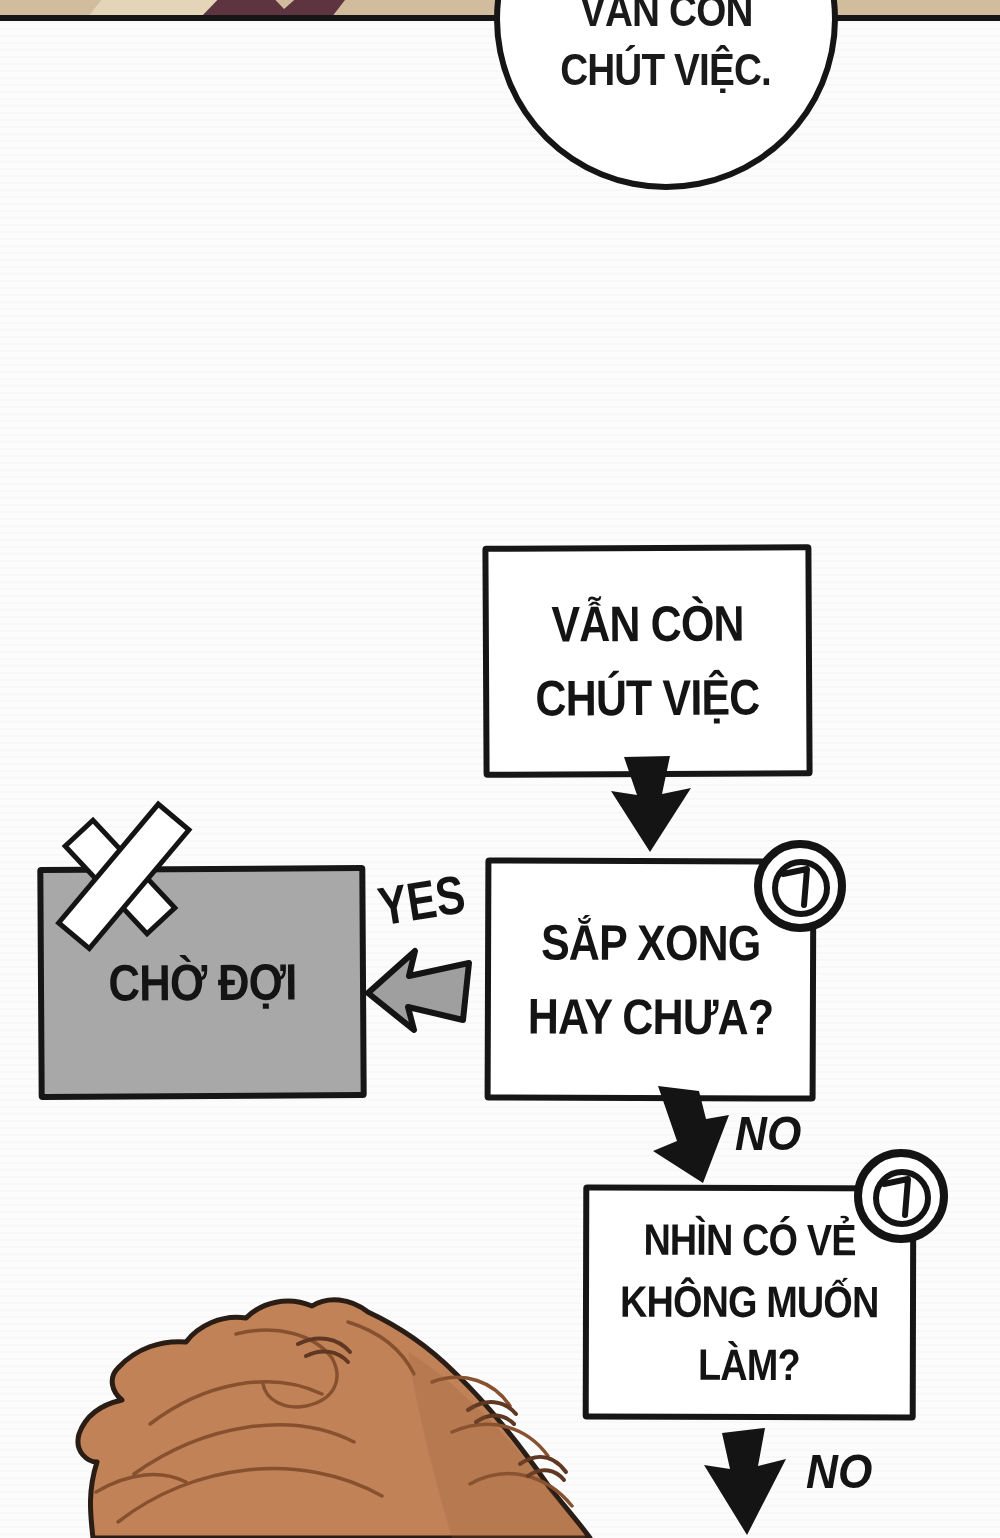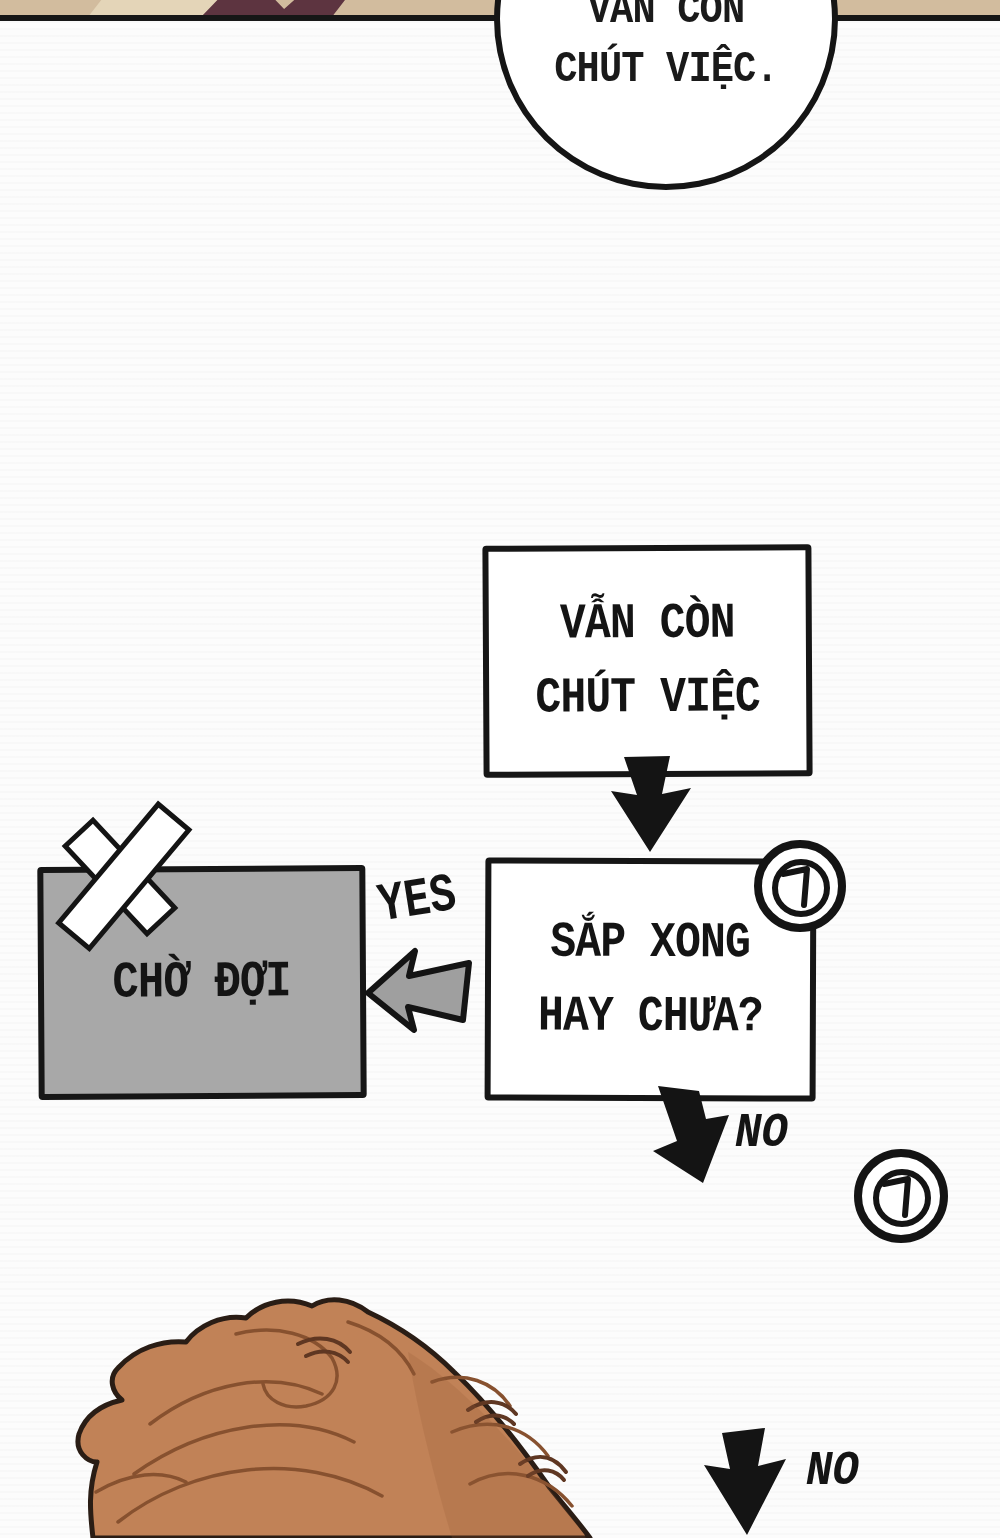--- a/index.html
+++ b/index.html
@@ -1,20 +1,20 @@
 <!DOCTYPE html>
 <html><head>
 <meta charset="utf-8">
 <style>
   html,body { margin:0; padding:0; background:#ffffff; }
   .page {
     position:relative; width:1000px; height:1538px; overflow:hidden;
     background-color:#fcfcfc;
     background-image:repeating-linear-gradient(180deg, rgba(0,0,0,0.015) 0 2px, transparent 2px 7px);
-    font-family:Liberation Mono, monospace;
+    font-family:Liberation Sans, sans-serif;
   }
   
   .top-strip { position:absolute; left:0; top:0; width:1000px; height:15px;
     background:#d2bc9e; border-bottom:6px solid #161616; overflow:hidden; z-index:1; }
   .light-band { position:absolute; left:95px; top:-4px; width:130px; height:24px;
     background:#e4d5b8; transform:skewX(-38deg); }
   .maroon-shape { position:absolute; left:200px; top:0; width:145px; height:15px;
     background:#5d3440;
     clip-path:polygon(12% 0, 52% 0, 58% 60%, 65% 0, 100% 0, 92% 100%, 2% 100%); }
 
@@ -67,20 +67,25 @@
 
   <div class="fbox box-q1">
     <span class="cond">SẮP XONG</span>
     <span class="cond">HAY CHƯA?</span>
   </div>
 
   <div class="fbox box-wait">
     <span class="cond">CHỜ ĐỢI</span>
   </div>
 
+  <div class="fbox box-q2">
+    <span class="cond">NHÌN CÓ VẺ</span>
+    <span class="cond">KHÔNG MUỐN</span>
+    <span class="cond">LÀM?</span>
+  </div>
 
   <div class="lbl lbl-yes">YES</div>
   <div class="lbl lbl-no1">NO</div>
   <div class="lbl lbl-no2">NO</div>
 
   <svg class="overlay" viewBox="0 0 1000 1538">
 
     <path fill="#141414" d="M 624 757 L 670 756 L 662 794 L 691 788 L 650 852 L 611 791 L 637 795 Z"></path>
 
     <path fill="#9f9f9f" stroke="#141414" stroke-width="6" stroke-linejoin="round" d="M 368 993 L 415 951 L 409 976 L 469 963 L 463 1020 L 408 1007 L 414 1030 Z"></path>

